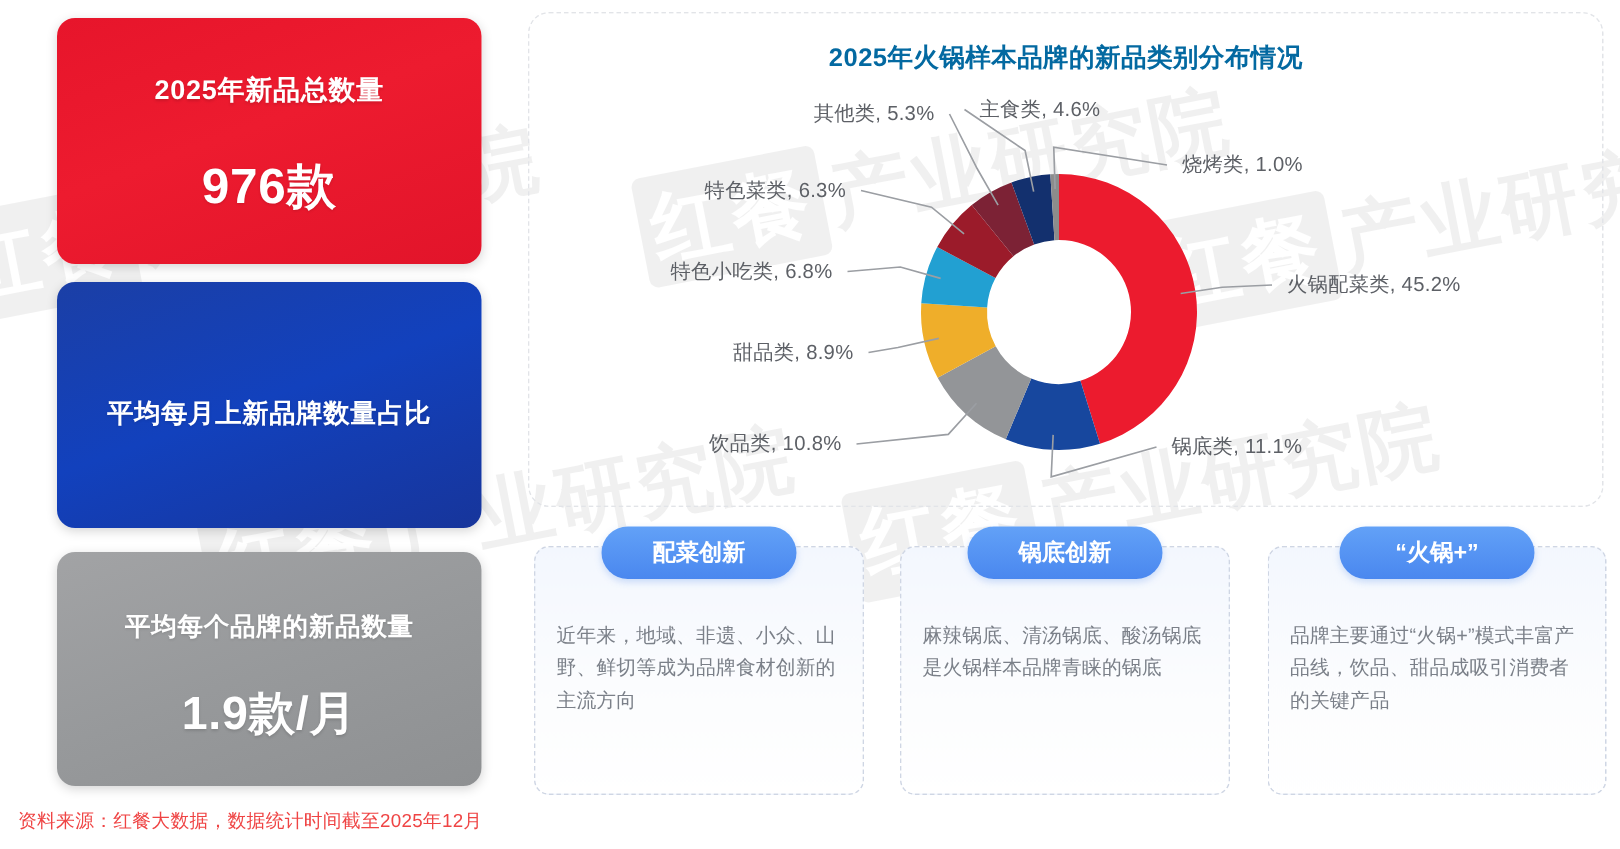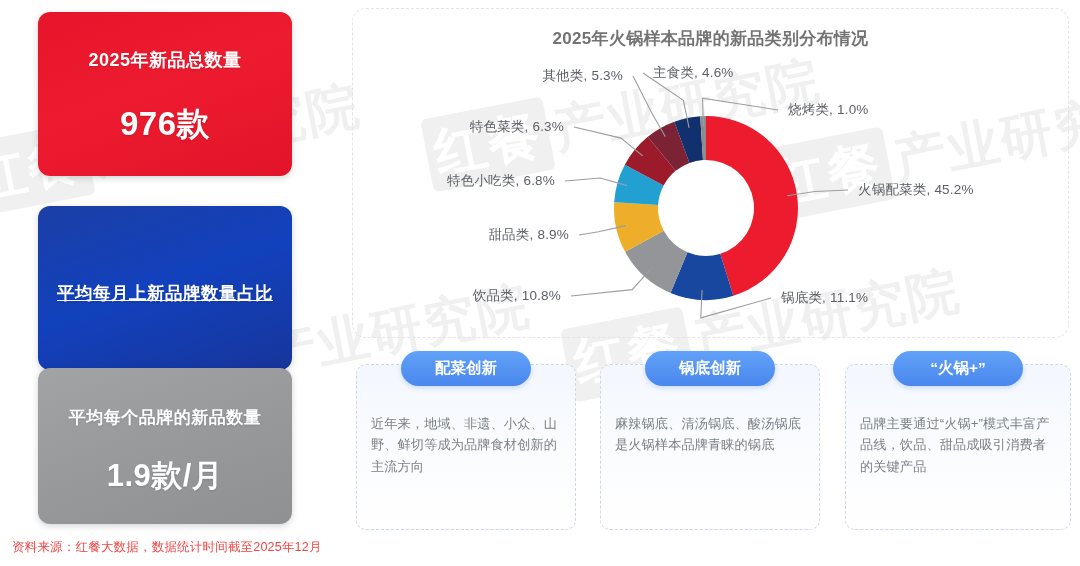--- a/index.html
+++ b/index.html
@@ -35,21 +35,21 @@
   .wm-a { left: -40px;  top: 145px; font-size: 52px; }
   .wm-b { left: 420px;  top: 120px; font-size: 52px; }
   .wm-c { left: 760px;  top: 150px; font-size: 52px; }
   .wm-d { left: 130px;  top: 345px; font-size: 52px; }
   .wm-e { left: 560px;  top: 330px; font-size: 52px; }
 
   
   .kpi {
     position: absolute;
     left: 38px;
-    width: 254px;
+    width: 283px;
     border-radius: 12px;
     color: #fff;
     display: flex;
     flex-direction: column;
     align-items: center;
     justify-content: center;
     box-shadow: 0 2px 7px rgba(0,0,0,.17);
     overflow: hidden;
   }
   .kpi .k-label {
@@ -61,21 +61,21 @@
   .kpi .k-value {
     font-size: 31px;
     font-weight: 700;
     letter-spacing: .5px;
     text-shadow: 0 1px 2px rgba(0,0,0,.13);
   }
   .kpi-red  { top: 12px;  height: 164px; background: linear-gradient(160deg,#e7152b 0%,#ed1b2f 45%,#e2142a 100%); }
   .kpi-red .k-label { margin-top: 6px; }
   .kpi-red .k-value { margin-top: 30px; font-size: 33px; }
 
-  .kpi-blue { top: 206px; height: 164px; background: linear-gradient(160deg,#1b3fa6 0%,#1241bd 48%,#17359b 100%); text-decoration: underline; }
+  .kpi-blue { top: 188px; height: 164px; background: linear-gradient(160deg,#1b3fa6 0%,#1241bd 48%,#17359b 100%); }
   .kpi-blue .k-label { margin-top: 10px; font-size: 17.5px; }
   .kpi-blue .k-value { margin-top: 28px; font-size: 33px; }
 
   .kpi-gray { top: 368px; height: 156px; background: linear-gradient(160deg,#a2a3a5 0%,#97999b 50%,#8e9092 100%); }
   .kpi-gray .k-label { margin-top: 10px; font-size: 17px; }
   .kpi-gray .k-value { margin-top: 26px; font-size: 31px; }
 
   
   .chart-panel {
     position: absolute;
@@ -84,21 +84,21 @@
     border: 1.4px dashed #e2e4e8;
     border-radius: 14px;
     background: transparent;
   }
   .chart-title {
     position: absolute;
     left: 0; right: 0; top: 18px;
     text-align: center;
     font-size: 17px;
     font-weight: 700;
-    color: #737373;
+    color: #0369a1;
     letter-spacing: .3px;
   }
   .donut-wrap { position: absolute; left: 0; top: 0; width: 717px; height: 330px; }
   .donut-svg  { position: absolute; left: 0; top: 0; }
 
   .pie-label {
     position: absolute;
     font-size: 13.5px;
     color: #5d6066;
     white-space: nowrap;

